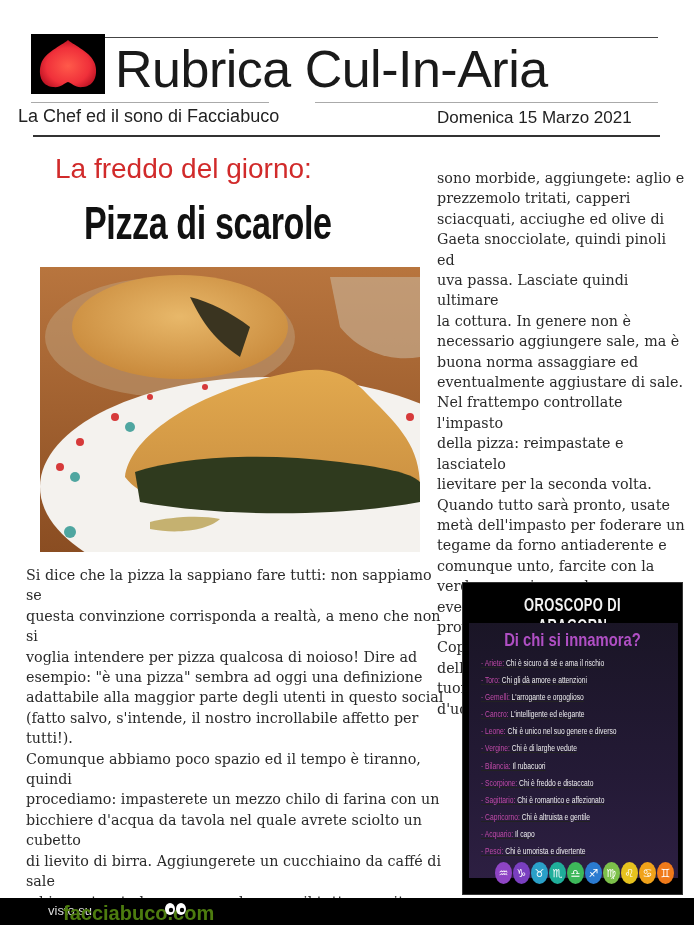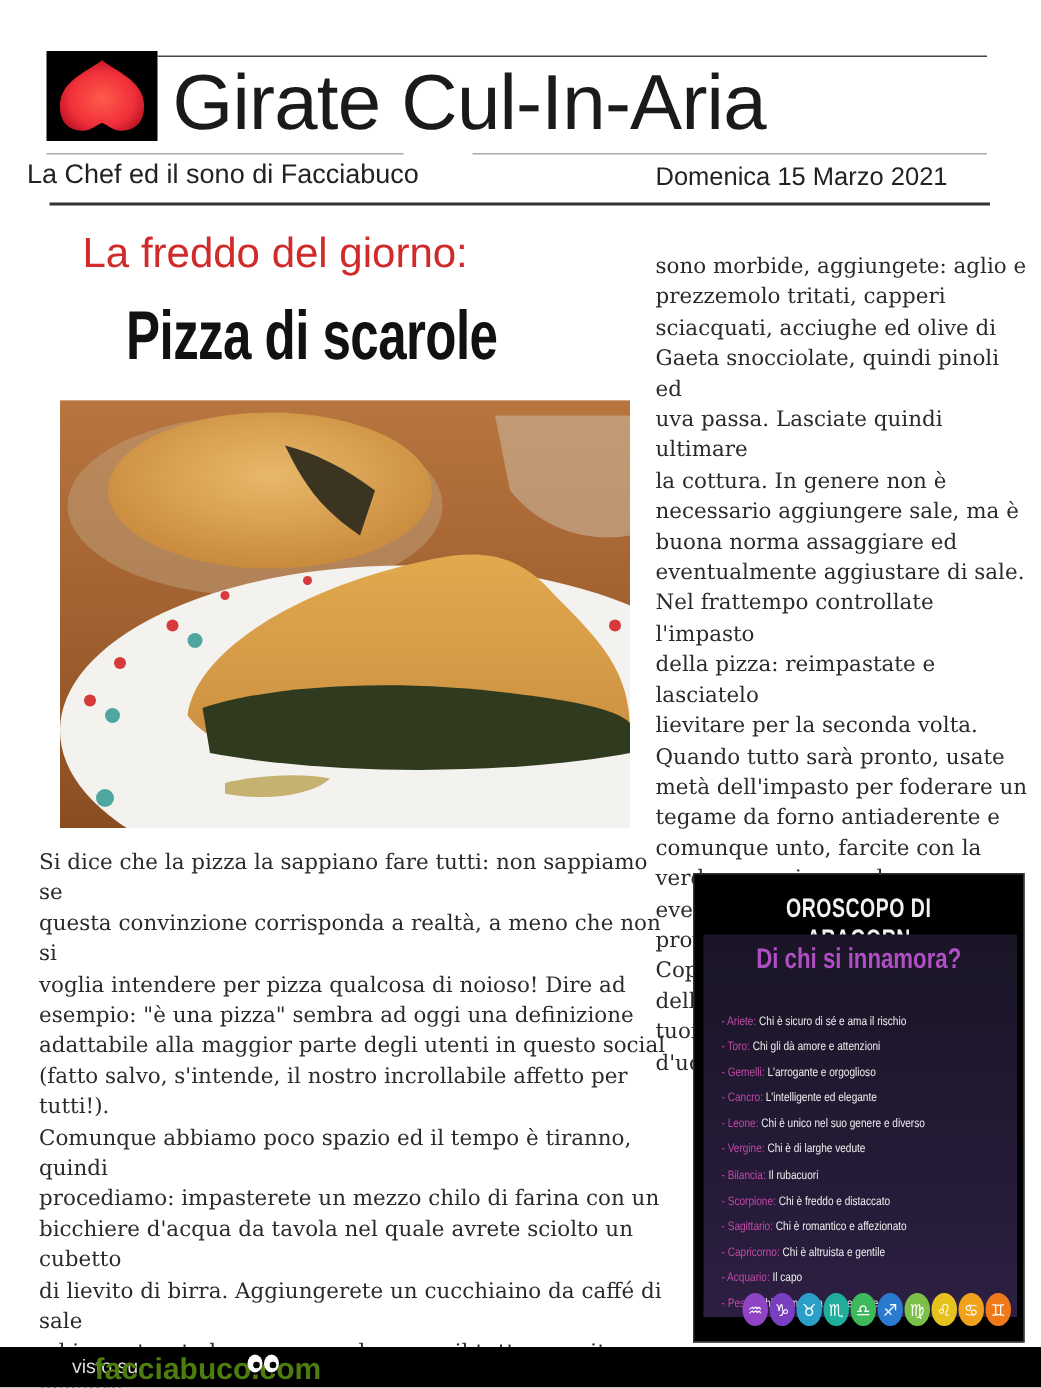--- a/index.html
+++ b/index.html
@@ -28,21 +28,21 @@
   
   .col-right { position: absolute; left: 437px; top: 144px; width: 250px; font-size: 14.3px; line-height: 20.4px; color: #2a2a2a; margin-top: 24px; }
   .col-left { position: absolute; left: 26px; top: 565px; width: 422px; font-size: 14.3px; line-height: 20.4px; color: #2a2a2a; }
   .col-left p, .col-right p { white-space: pre-line; }
 
   
   .horo { position: absolute; left: 462px; top: 582px; width: 221px; height: 313px; background: #000; border: 1px solid #333; }
   .horo-inner { position: absolute; left: 6px; top: 40px; width: 209px; height: 255px; background: linear-gradient(180deg, #1a1526 0%, #241a36 60%, #2d1f42 100%); }
   .horo-title { position: absolute; left: 0; top: 12px; width: 100%; text-align: center; font-family: "Liberation Sans", sans-serif; font-weight: 700; font-size: 18px; color: #f2f2f2; transform: scaleX(0.72); letter-spacing: 0.5px; }
   .horo-sub { position: absolute; left: 0; top: 46px; width: 100%; text-align: center; font-family: "Liberation Sans", sans-serif; font-weight: 700; font-size: 19px; color: #b04fc4; transform: scaleX(0.78); }
-  .horo-list { position: absolute; left: 18px; top: 89px; width: 196px; list-style: none; }
+  .horo-list { position: absolute; left: 18px; top: 72px; width: 196px; list-style: none; text-decoration: underline; }
   .horo-list li { font-family: "Liberation Sans", sans-serif; font-size: 8.2px; line-height: 17.1px; white-space: nowrap; color: #eee; transform: scaleX(0.82); transform-origin: left center; }
   .horo-list .sign { color: #c04aa8; }
   .zodiac-row { position: absolute; left: 32px; top: 279px; display: flex; gap: 1px; }
   .zodiac { width: 17px; height: 22px; border-radius: 50%; display: flex; align-items: center; justify-content: center; font-size: 11px; color: #fff; font-family: "DejaVu Sans", sans-serif; }
 
   
   .footer { position: absolute; left: 0; top: 898px; width: 694px; height: 27px; background: #000; }
   .footer .visto { position: absolute; left: 12px; top: 5px; font-family: "Liberation Sans", sans-serif; font-size: 13px; color: #ddd; margin-left: 36px; }
   .footer .brand { position: absolute; left: 63px; top: 4px; font-family: "Liberation Sans", sans-serif; font-size: 20px; font-weight: 700; color: #4d7c0f; text-align: center; }
   .footer .eyes { position: absolute; left: 164px; top: 3px; width: 24px; height: 18px; }
@@ -56,21 +56,21 @@
       <radialGradient id="hg" cx="50%" cy="55%" r="55%">
         <stop offset="0%" stop-color="#ff5a4a"></stop>
         <stop offset="70%" stop-color="#f0303a"></stop>
         <stop offset="100%" stop-color="#c01525"></stop>
       </radialGradient>
     </defs>
     <path d="M37 6 C30 12, 14 18, 10 30 C7 40, 10 52, 22 53 C30 54, 33 49, 37 48 C41 49, 44 54, 52 53 C64 52, 67 40, 64 30 C60 18, 44 12, 37 6 Z" fill="url(#hg)"></path>
   </svg>
 </div>
 <div class="rule-top"></div>
-<div class="masthead">Girate Cul-In-Aria</div>
+<div class="masthead">Rubrica Cul-In-Aria</div>
 <div class="rule-mid-left"></div>
 <div class="rule-mid-right"></div>
 <div class="subtitle">La Chef ed il sono di Facciabuco</div>
 <div class="dateline">Domenica 15 Marzo 2021</div>
 <div class="rule-bottom"></div>
 
 <div class="kicker">La freddo del giorno:</div>
 <div class="headline">Pizza di scarole</div>
 
 <div class="photo">

